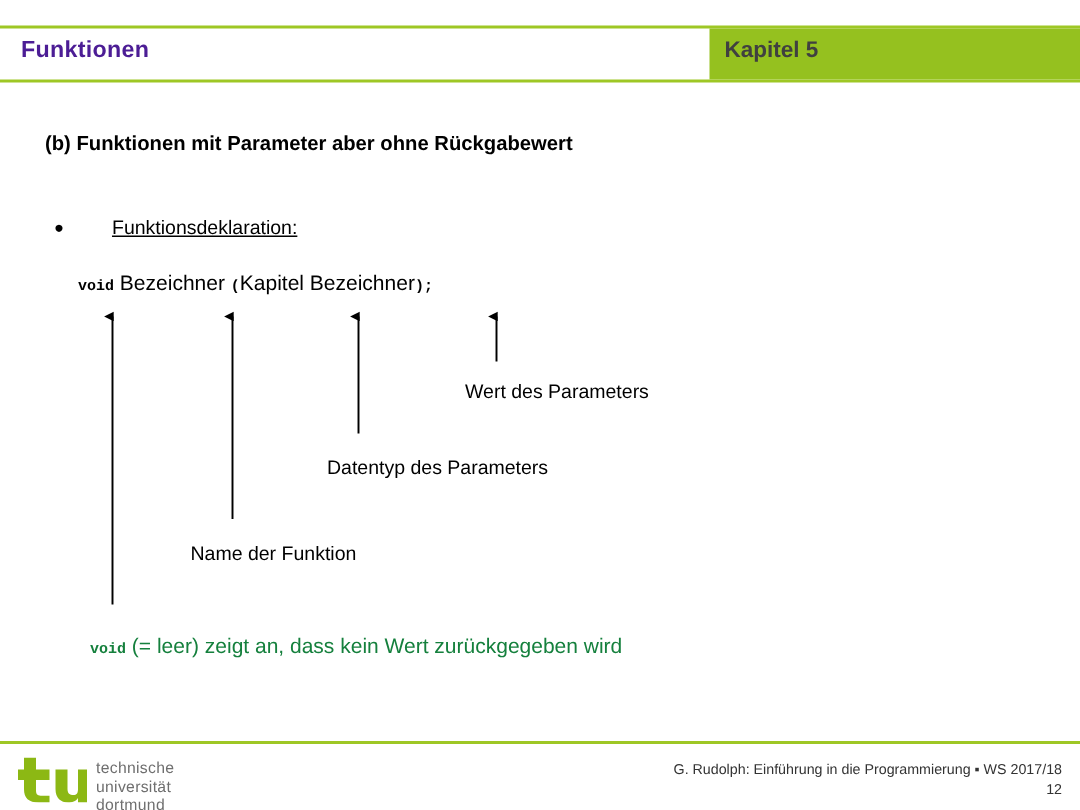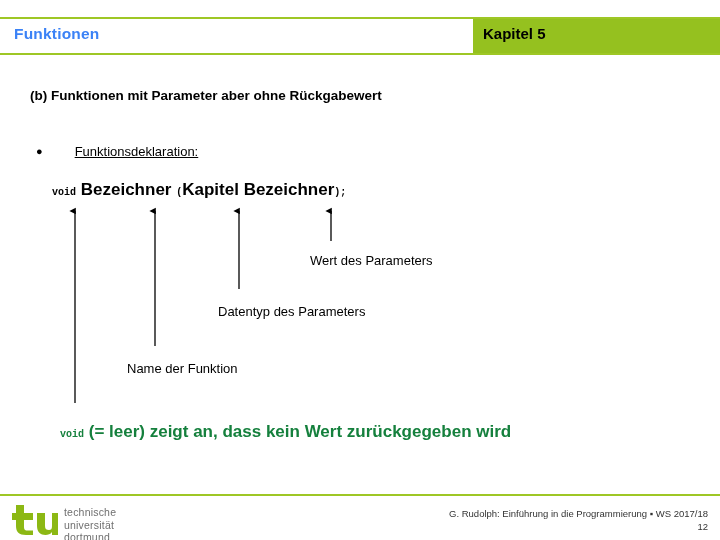--- a/index.html
+++ b/index.html
@@ -40,31 +40,31 @@
     width: 247px;
     height: 34px;
     background: #95c11f;
   }
   .header-title {
     position: absolute;
     left: 14px;
     top: 8px;
     font-size: 15.5px;
     font-weight: bold;
-    color: #3b82f6;
+    color: #4c1d95;
     letter-spacing: 0.2px;
     white-space: nowrap;
   }
   .header-chapter {
     position: absolute;
     left: 483px;
     top: 8px;
     font-size: 15px;
     font-weight: bold;
-    color: #000000;
+    color: #404040;
     white-space: nowrap;
   }
 
   
   .subtitle {
     position: absolute;
     left: 30px;
     top: 88px;
     font-size: 13.5px;
     font-weight: bold;
@@ -98,22 +98,21 @@
     color: #000000;
     white-space: nowrap;
   }
   .mono {
     font-family: "Liberation Mono", "DejaVu Sans Mono", monospace;
     font-weight: bold;
     font-size: 10px;
   }
   .sans {
     font-family: "Liberation Sans", sans-serif;
-    font-size: 17px;
-    font-weight: bold;
+    font-size: 14px;
   }
 
   
   .arrow-layer {
     position: absolute;
     left: 0;
     top: 0;
     width: 720px;
     height: 540px;
     pointer-events: none;

